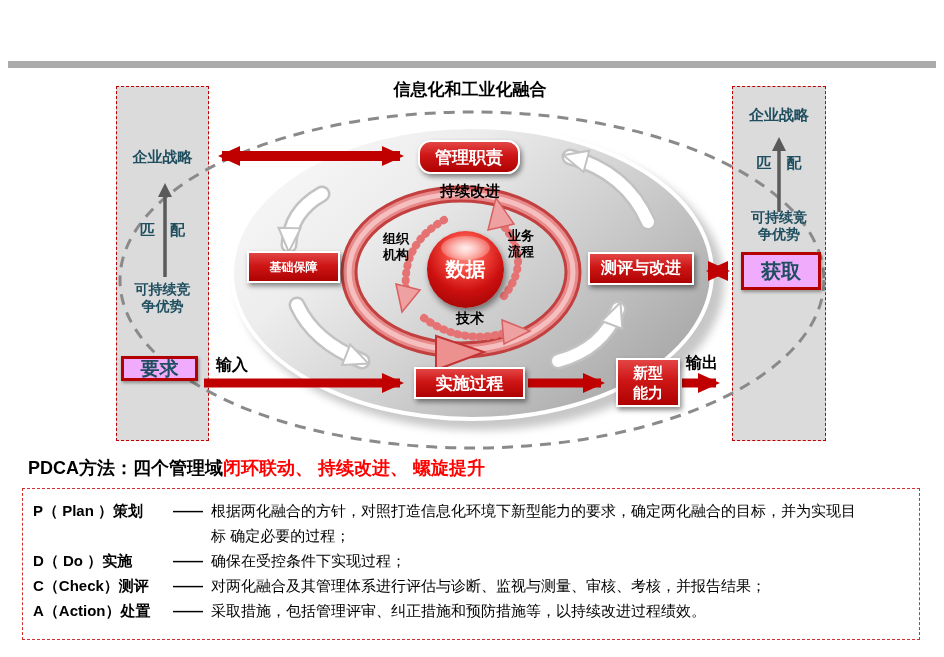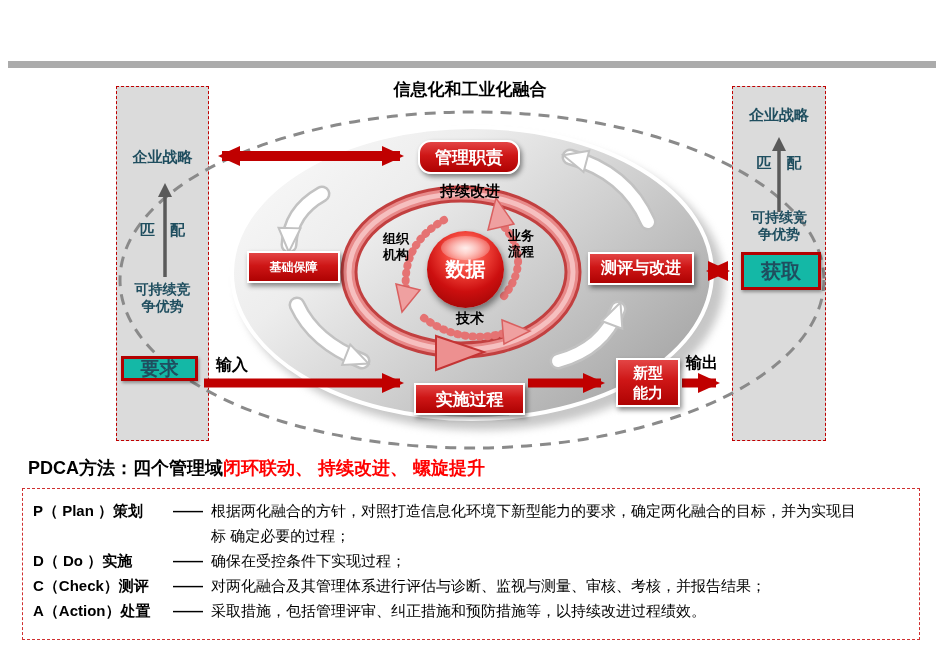--- a/index.html
+++ b/index.html
@@ -14,21 +14,21 @@
   .diagram-title{left:320px;top:78px;width:300px;text-align:center;font-size:17px;font-weight:bold;color:#000;}
 
   .side-panel{width:93px;height:355px;top:86px;background:#DBDBDB;border:1.5px dashed #C00000;box-sizing:border-box;}
   #left-panel{left:116px;}
   #right-panel{left:732px;width:94px;}
 
   .teal{color:#1F4E5F;font-weight:bold;}
   .panel-text{width:93px;text-align:center;}
   .preline{white-space:pre-line;}
 
-  .outline-box{box-sizing:border-box;border:3px solid #B30000;background:#14b8a6;
+  .outline-box{box-sizing:border-box;border:3px solid #B30000;background:#f0abfc;
                display:flex;align-items:center;justify-content:center;
                font-weight:bold;color:#1F4E5F;box-shadow:1px 2px 3px rgba(0,0,0,0.35);}
 
   .red-box{box-sizing:border-box;border:2px solid #fff;color:#fff;font-weight:bold;
            background:linear-gradient(180deg,#E34545 0%,#CE1616 45%,#AE0202 100%);
            box-shadow:2px 3px 5px rgba(0,0,0,0.45);
            display:flex;align-items:center;justify-content:center;text-align:center;}
 
   #sphere{left:427px;top:231px;width:77px;height:77px;border-radius:50%;
           background:radial-gradient(circle at 50% 28%,#FF9D8F 0%,#F1443A 30%,#CC0F0F 58%,#8F0202 100%);
@@ -141,21 +141,21 @@
 
   <div class="abs panel-text teal z3" style="left:732px;top:106px;width:94px;font-size:15px;">企业战略</div>
   <div class="abs panel-text teal z3" style="left:732px;top:154px;width:94px;font-size:15px;">匹　配</div>
   <div class="abs panel-text teal preline z3" style="left:732px;top:209px;width:94px;font-size:14px;line-height:17px;">可持续竞
 争优势</div>
   <div class="abs outline-box z3" style="left:741px;top:252px;width:80px;height:38px;font-size:20px;">获取</div>
 
   <div class="abs red-box z3" style="left:418px;top:140px;width:102px;height:34px;font-size:17px;border-radius:13px;">管理职责</div>
   <div class="abs red-box z3" style="left:247px;top:251px;width:93px;height:32px;font-size:12px;">基础保障</div>
   <div class="abs red-box z3" style="left:588px;top:252px;width:106px;height:33px;font-size:16px;">测评与改进</div>
-  <div class="abs red-box z3" style="left:414px;top:367px;width:111px;height:32px;font-size:17px;margin-top:16px;">实施过程</div>
+  <div class="abs red-box z3" style="left:414px;top:367px;width:111px;height:32px;font-size:17px;">实施过程</div>
   <div class="abs red-box preline z3" style="left:616px;top:358px;width:64px;height:49px;font-size:15px;line-height:20px;text-align:right;">新型
 能力</div>
 
   <div id="sphere" class="abs z3">数据</div>
   <div class="abs blk z3" style="left:425px;top:182px;width:90px;text-align:center;font-size:15px;">持续改进</div>
   <div class="abs blk preline z3" style="left:374px;top:231px;width:44px;text-align:center;font-size:13px;line-height:16px;">组织
 机构</div>
   <div class="abs blk preline z3" style="left:499px;top:228px;width:44px;text-align:center;font-size:13px;line-height:16px;">业务
 流程</div>
   <div class="abs blk z3" style="left:448px;top:310px;width:44px;text-align:center;font-size:14px;">技术</div>

